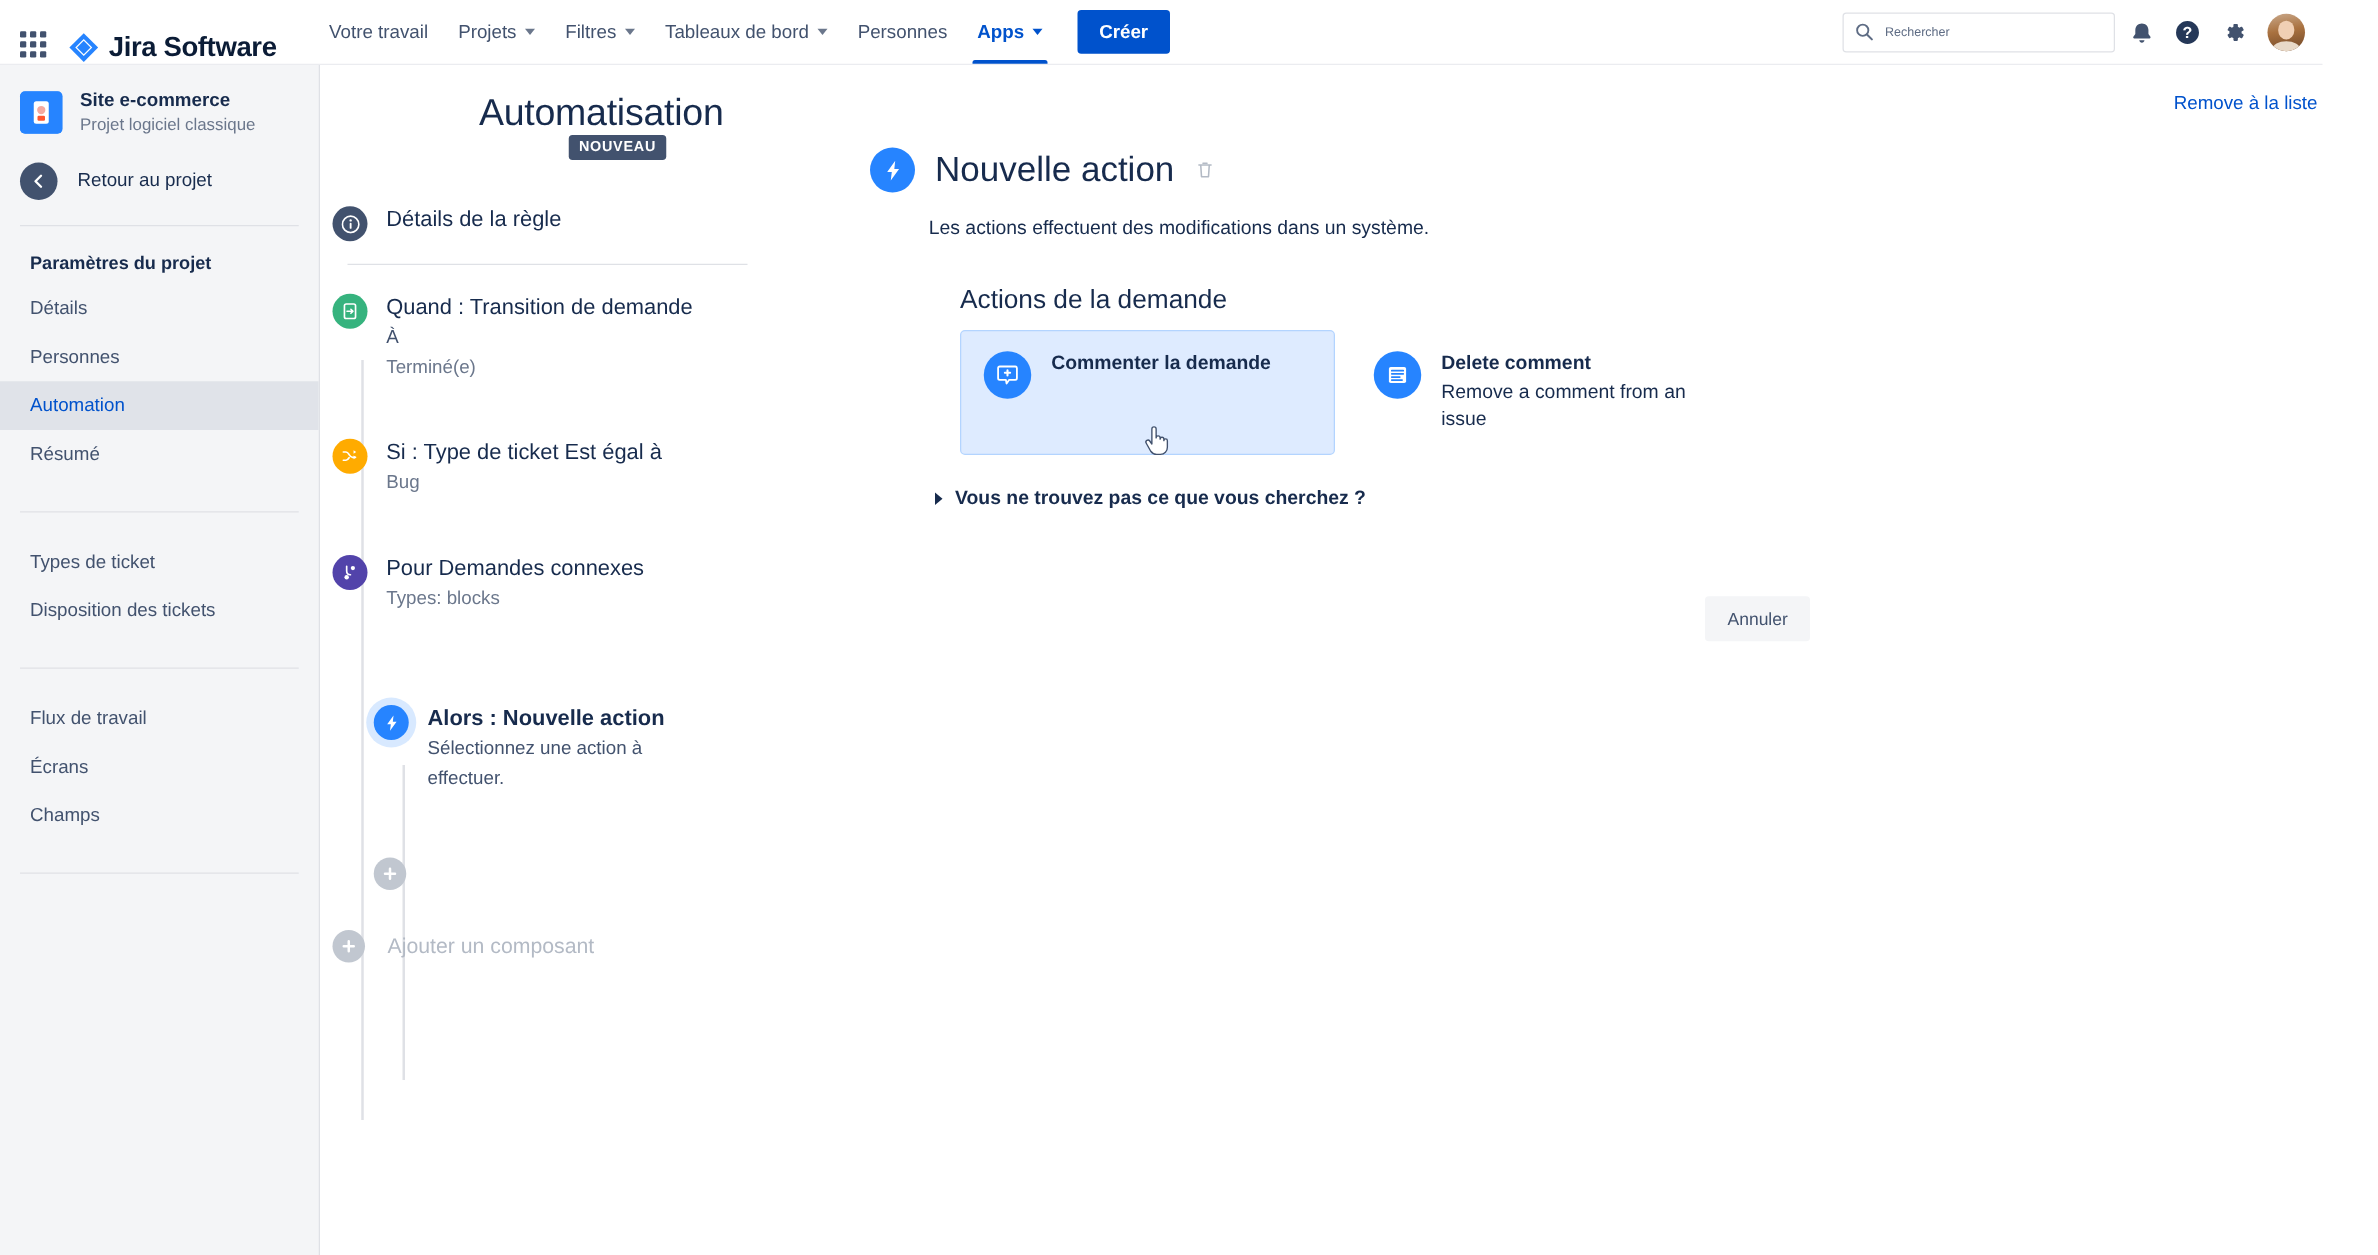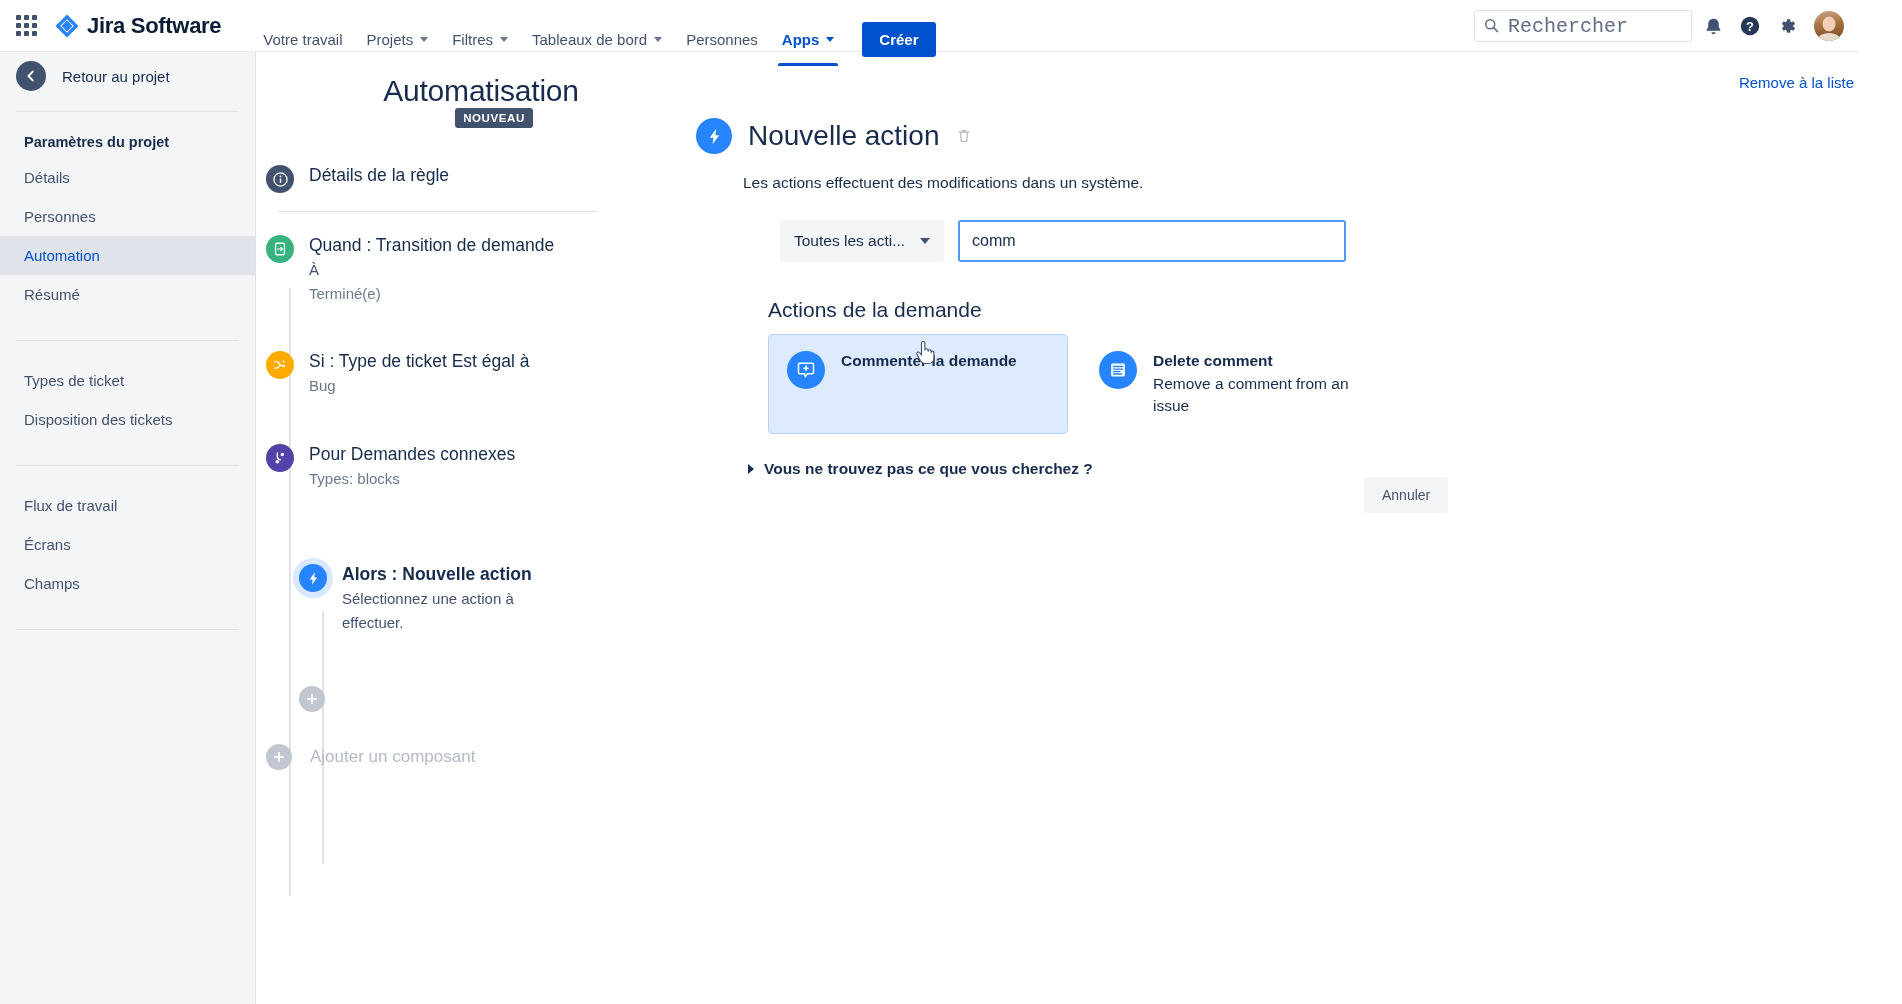--- a/index.html
+++ b/index.html
@@ -9,21 +9,21 @@
     background: #ffffff;
     color: #172b4d;
     overflow: hidden;
   }
 
   
   .topnav {
     position: absolute; top: 0; left: 0; width: 1858px; height: 52px;
     background: #ffffff;
     border-bottom: 1px solid #ebecf0;
-    display: flex; align-items: center;
+    display: flex; align-items: flex-end;
     z-index: 40;
   }
   .appswitcher {
     width: 32px; height: 32px; margin-left: 10px;
     display: flex; align-items: center; justify-content: center;
     border-radius: 3px; cursor: pointer;
   }
   .grid9 { display: grid; grid-template-columns: repeat(3,5px); grid-gap: 3px; }
   .grid9 i { width: 5px; height: 5px; background: #42526e; border-radius: 1px; display: block; }
 
@@ -63,22 +63,22 @@
     display: flex; align-items: center; gap: 5px;
   }
   .searchwrap {
     position: relative; width: 218px; height: 32px;
     border: 1px solid #dfe1e6; border-radius: 3px; background: #fff;
     display: flex; align-items: center;
   }
   .searchwrap svg { position: absolute; left: 9px; top: 7px; }
   .searchinput {
     border: none; outline: none; background: transparent;
-    font-family: Liberation Mono, monospace;
-    font-size: 20px; color: #0f766e; padding-left: 33px; width: 100%;
+    font-family: Liberation Sans, sans-serif;
+    font-size: 10px; color: #0f766e; padding-left: 33px; width: 100%;
   }
   .searchinput::placeholder { color: #5e6c84; }
   .iconbtn {
     width: 32px; height: 32px; border-radius: 50%;
     display: flex; align-items: center; justify-content: center; cursor: pointer;
   }
   .avatar {
     width: 30px; height: 30px; border-radius: 50%; margin-left: 6px;
     background: linear-gradient(170deg,#c9a88a 0%,#a9713f 45%,#6d4527 100%);
     position: relative; overflow: hidden; cursor: pointer; flex: none;
@@ -334,20 +334,34 @@
         <path fill="#42526e" d="M20.3 13.6l-1.5-.9c.1-.5.1-1 0-1.5l1.5-.9a.8.8 0 00.3-1l-1.2-2a.8.8 0 00-1-.3l-1.5.8a6.4 6.4 0 00-1.3-.8V5.3a.8.8 0 00-.8-.8h-2.3a.8.8 0 00-.8.8V7a6.4 6.4 0 00-1.3.8l-1.5-.8a.8.8 0 00-1 .3l-1.2 2a.8.8 0 00.3 1l1.5.9c-.1.5-.1 1 0 1.5l-1.5.9a.8.8 0 00-.3 1l1.2 2a.8.8 0 001 .3l1.5-.8c.4.3.8.6 1.3.8v1.7c0 .4.4.8.8.8h2.3c.4 0 .8-.4.8-.8V17c.5-.2.9-.5 1.3-.8l1.5.8a.8.8 0 001-.3l1.2-2a.8.8 0 00-.3-1z"></path>
       </svg>
     </div>
 
     <div class="avatar"></div>
   </div>
 </div>
 
 <div class="sidebar">
 
+  <div class="projcard">
+    <div class="projavatar">
+      <svg width="34" height="34" viewBox="0 0 34 34">
+        <rect width="34" height="34" rx="4" fill="#2684ff"></rect>
+        <rect x="11" y="8" width="12" height="18" rx="2" fill="#ffffff"></rect>
+        <circle cx="17" cy="15" r="3.3" fill="#f4a9a0"></circle>
+        <rect x="14" y="19.5" width="6" height="4" rx="1" fill="#ff5630"></rect>
+      </svg>
+    </div>
+    <div class="projmeta">
+      <div class="projname">Site e-commerce</div>
+      <div class="projtype">Projet logiciel classique</div>
+    </div>
+  </div>
 
   <div class="backrow">
     <div class="backcircle">
       <svg width="16" height="16" viewBox="0 0 16 16">
         <path d="M9.8 3.6L5.4 8l4.4 4.4" fill="none" stroke="#ffffff" stroke-width="1.9" stroke-linecap="round" stroke-linejoin="round"></path>
       </svg>
     </div>
     <div class="backlabel">Retour au projet</div>
   </div>
 
@@ -496,27 +510,20 @@
     <div class="mainTitle">Nouvelle action</div>
     <div class="trashbtn">
       <svg width="18" height="18" viewBox="0 0 20 20">
         <path d="M4.6 5.6h10.8M8.2 4h3.6M6.2 5.6l.7 10.4h6.2l.7-10.4" fill="none" stroke="#b3bac5" stroke-width="1.4" stroke-linecap="round" stroke-linejoin="round"></path>
       </svg>
     </div>
   </div>
 
   <div class="maindesc">Les actions effectuent des modifications dans un système.</div>
 
-  <div class="filterrow">
-    <div class="selectbox">
-      <span>Toutes les acti...</span>
-      <span class="chev"></span>
-    </div>
-    <input class="textinput" type="text" value="comm" style="">
-  </div>
 
   <div class="sectitle">Actions de la demande</div>
 
   <div class="cards">
 
     <div class="card sel">
       <div class="cardicon">
         <svg width="22" height="22" viewBox="0 0 24 24">
           <path d="M5.2 4.6h13.6a1.4 1.4 0 011.4 1.4v8.8a1.4 1.4 0 01-1.4 1.4h-5.3l-2.3 3.2-.6-3.2H5.2a1.4 1.4 0 01-1.4-1.4V6a1.4 1.4 0 011.4-1.4z" fill="none" stroke="#ffffff" stroke-width="1.6" stroke-linejoin="round"></path>
           <path d="M12 7.8v4.6M9.7 10.1h4.6" stroke="#ffffff" stroke-width="1.8" stroke-linecap="round"></path>

